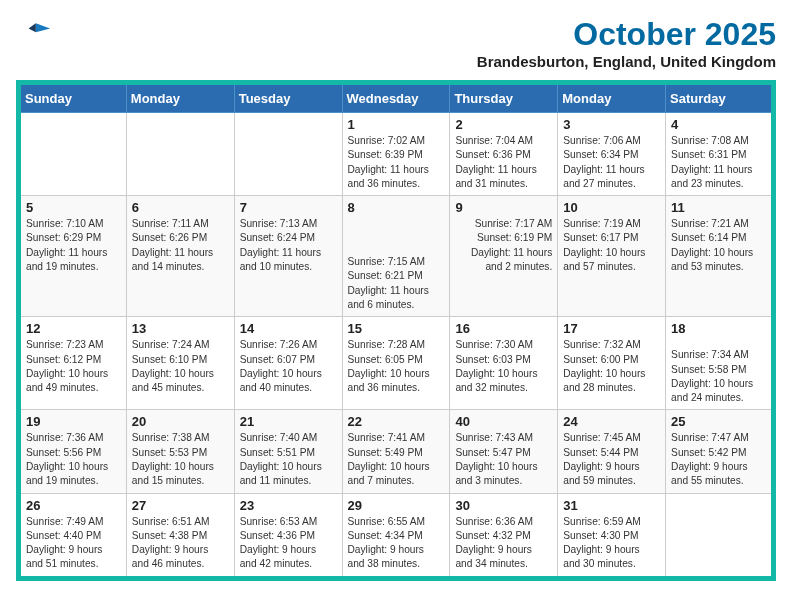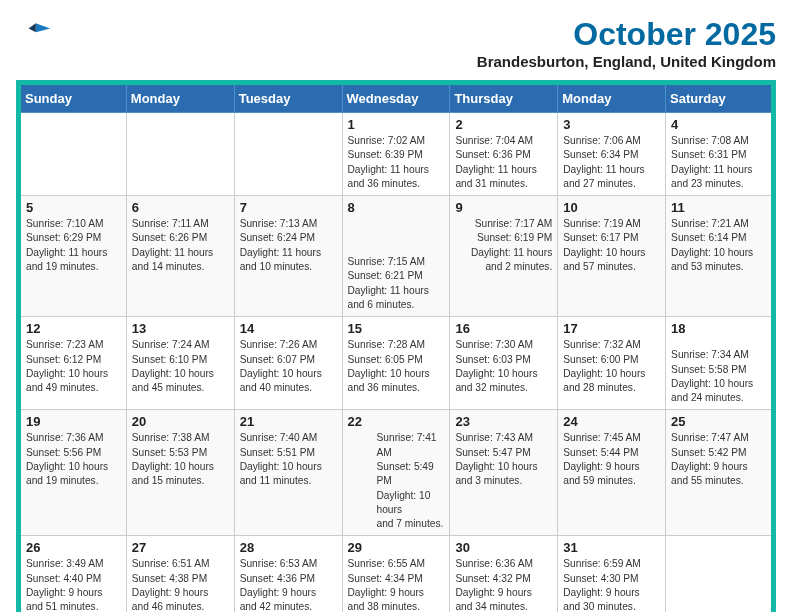--- a/index.html
+++ b/index.html
@@ -269,27 +269,27 @@
         </td>
         <td>
           <div class="day-number">21</div>
           <div class="day-info" style="white-space: pre-line;">Sunrise: 7:40 AM
 Sunset: 5:51 PM
 Daylight: 10 hours
 and 11 minutes.</div>
         </td>
         <td>
           <div class="day-number">22</div>
-          <div class="day-info" style="white-space: pre-line; margin-left: 29px;">Sunrise: 7:41 AM
+          <div class="day-info" style="white-space: pre-line;">Sunrise: 7:41 AM
 Sunset: 5:49 PM
 Daylight: 10 hours
 and 7 minutes.</div>
         </td>
         <td>
-          <div class="day-number">23</div>
+          <div class="day-number">40</div>
           <div class="day-info" style="white-space: pre-line;">Sunrise: 7:43 AM
 Sunset: 5:47 PM
 Daylight: 10 hours
 and 3 minutes.</div>
         </td>
         <td>
           <div class="day-number">24</div>
           <div class="day-info" style="white-space: pre-line;">Sunrise: 7:45 AM
 Sunset: 5:44 PM
 Daylight: 9 hours
@@ -299,34 +299,34 @@
           <div class="day-number">25</div>
           <div class="day-info" style="white-space: pre-line;">Sunrise: 7:47 AM
 Sunset: 5:42 PM
 Daylight: 9 hours
 and 55 minutes.</div>
         </td>
       </tr>
       <tr>
         <td>
           <div class="day-number">26</div>
-          <div class="day-info" style="white-space: pre-line;">Sunrise: 3:49 AM
+          <div class="day-info" style="white-space: pre-line;">Sunrise: 7:49 AM
 Sunset: 4:40 PM
 Daylight: 9 hours
 and 51 minutes.</div>
         </td>
         <td>
           <div class="day-number">27</div>
           <div class="day-info" style="white-space: pre-line;">Sunrise: 6:51 AM
 Sunset: 4:38 PM
 Daylight: 9 hours
 and 46 minutes.</div>
         </td>
         <td>
-          <div class="day-number">28</div>
+          <div class="day-number">23</div>
           <div class="day-info" style="white-space: pre-line;">Sunrise: 6:53 AM
 Sunset: 4:36 PM
 Daylight: 9 hours
 and 42 minutes.</div>
         </td>
         <td>
           <div class="day-number">29</div>
           <div class="day-info" style="white-space: pre-line;">Sunrise: 6:55 AM
 Sunset: 4:34 PM
 Daylight: 9 hours

